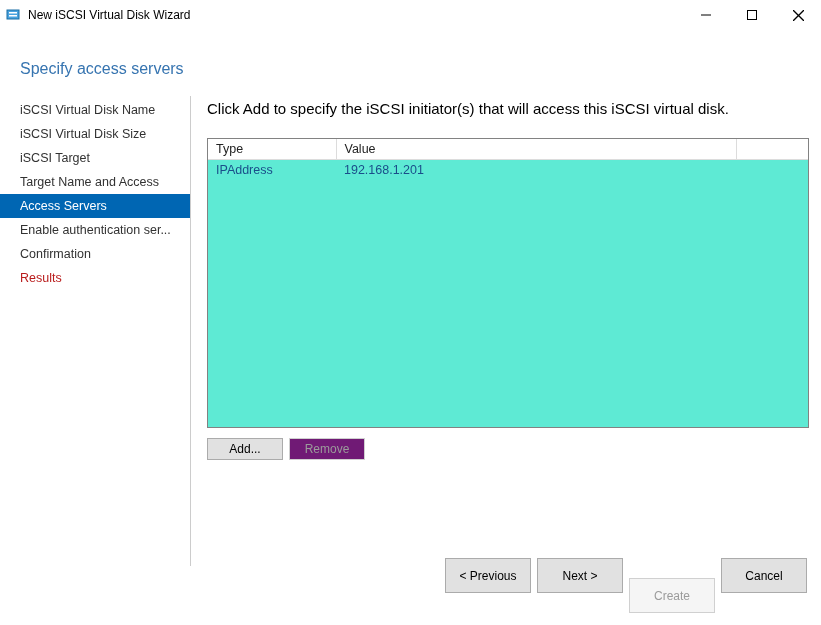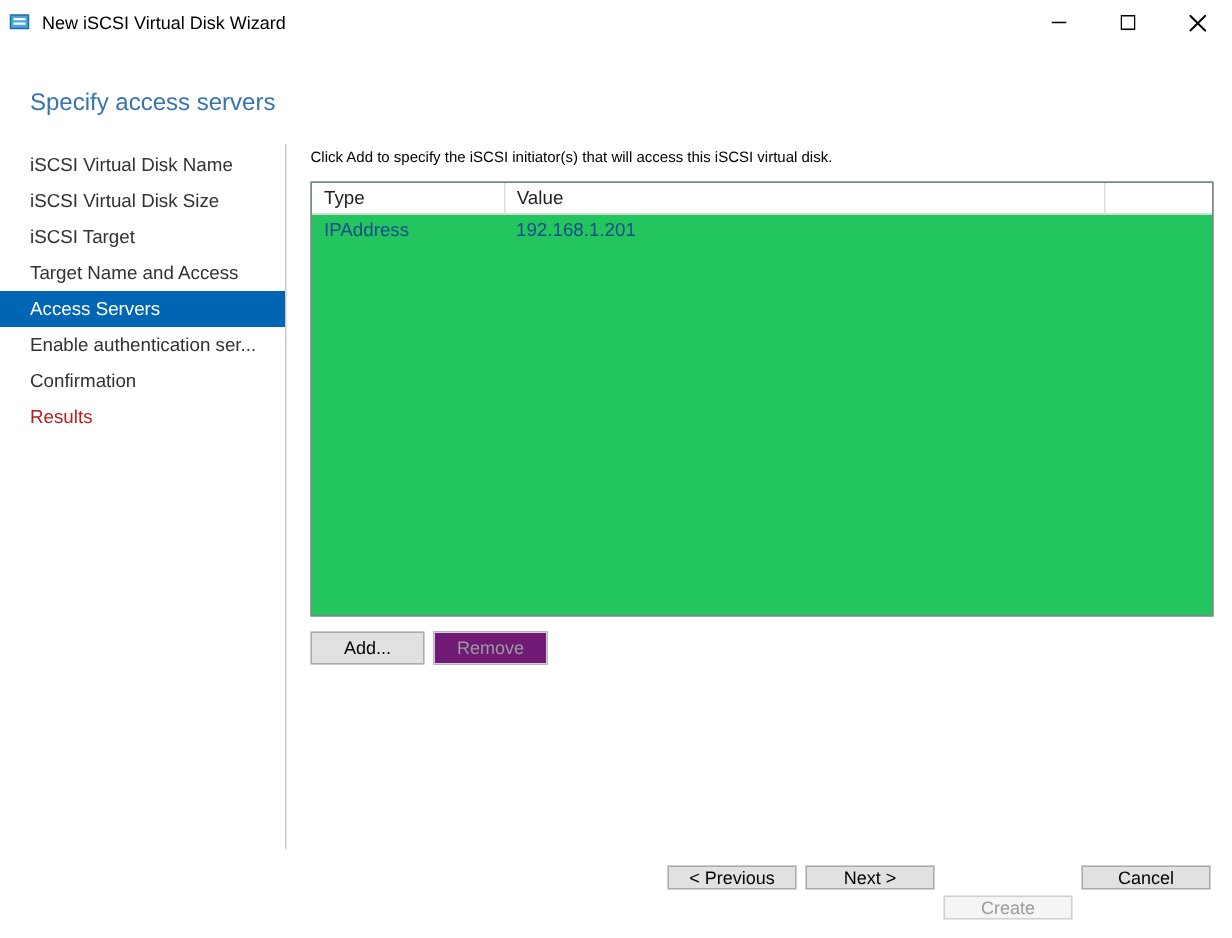--- a/index.html
+++ b/index.html
@@ -58,26 +58,27 @@
     background: #0066b3;
     color: #fff;
   }
   .sidebar-item.disabled { color: #b91c1c; cursor: default; }
 
   .main {
     flex: 1;
     padding: 4px 12px 0 16px;
     display:flex; flex-direction:column;
   }
-  .instruction { font-size: 10px; margin-bottom: 10px; }
+  .instruction { font-size: 15px; }
   .table-wrap {
     border: 1px solid #828282;
     height: 290px;
     overflow: auto;
-    background: #22c55e;
+    background: #5eead4;
+    margin-top: 21px;
   }
   table { width: 100%; border-collapse: collapse; font-size: 12.5px; }
   th {
     text-align: left;
     font-weight: 400;
     background: #fff;
     border-bottom: 1px solid #dcdcdc;
     border-right: 1px solid #dcdcdc;
     padding: 3px 8px;
     color: #222;
@@ -102,21 +103,21 @@
     background: #701a75;
     border-color: #d0d0d0;
     cursor: default;
   }
   .footer {
     position: absolute;
     bottom: 12px; right: 14px;
     display: flex; gap: 6px;
   }
   .wiz-btn {
-    width: 86px; height: 16px;
+    width: 86px; height: 35px;
     border: 1px solid #ababab;
     background: #e1e1e1;
     font-size: 12px;
     cursor: pointer;
   }
   .wiz-btn:disabled {
     color: #9b9b9b;
     background: #f5f5f5;
     border-color: #d0d0d0;
     cursor: default;

